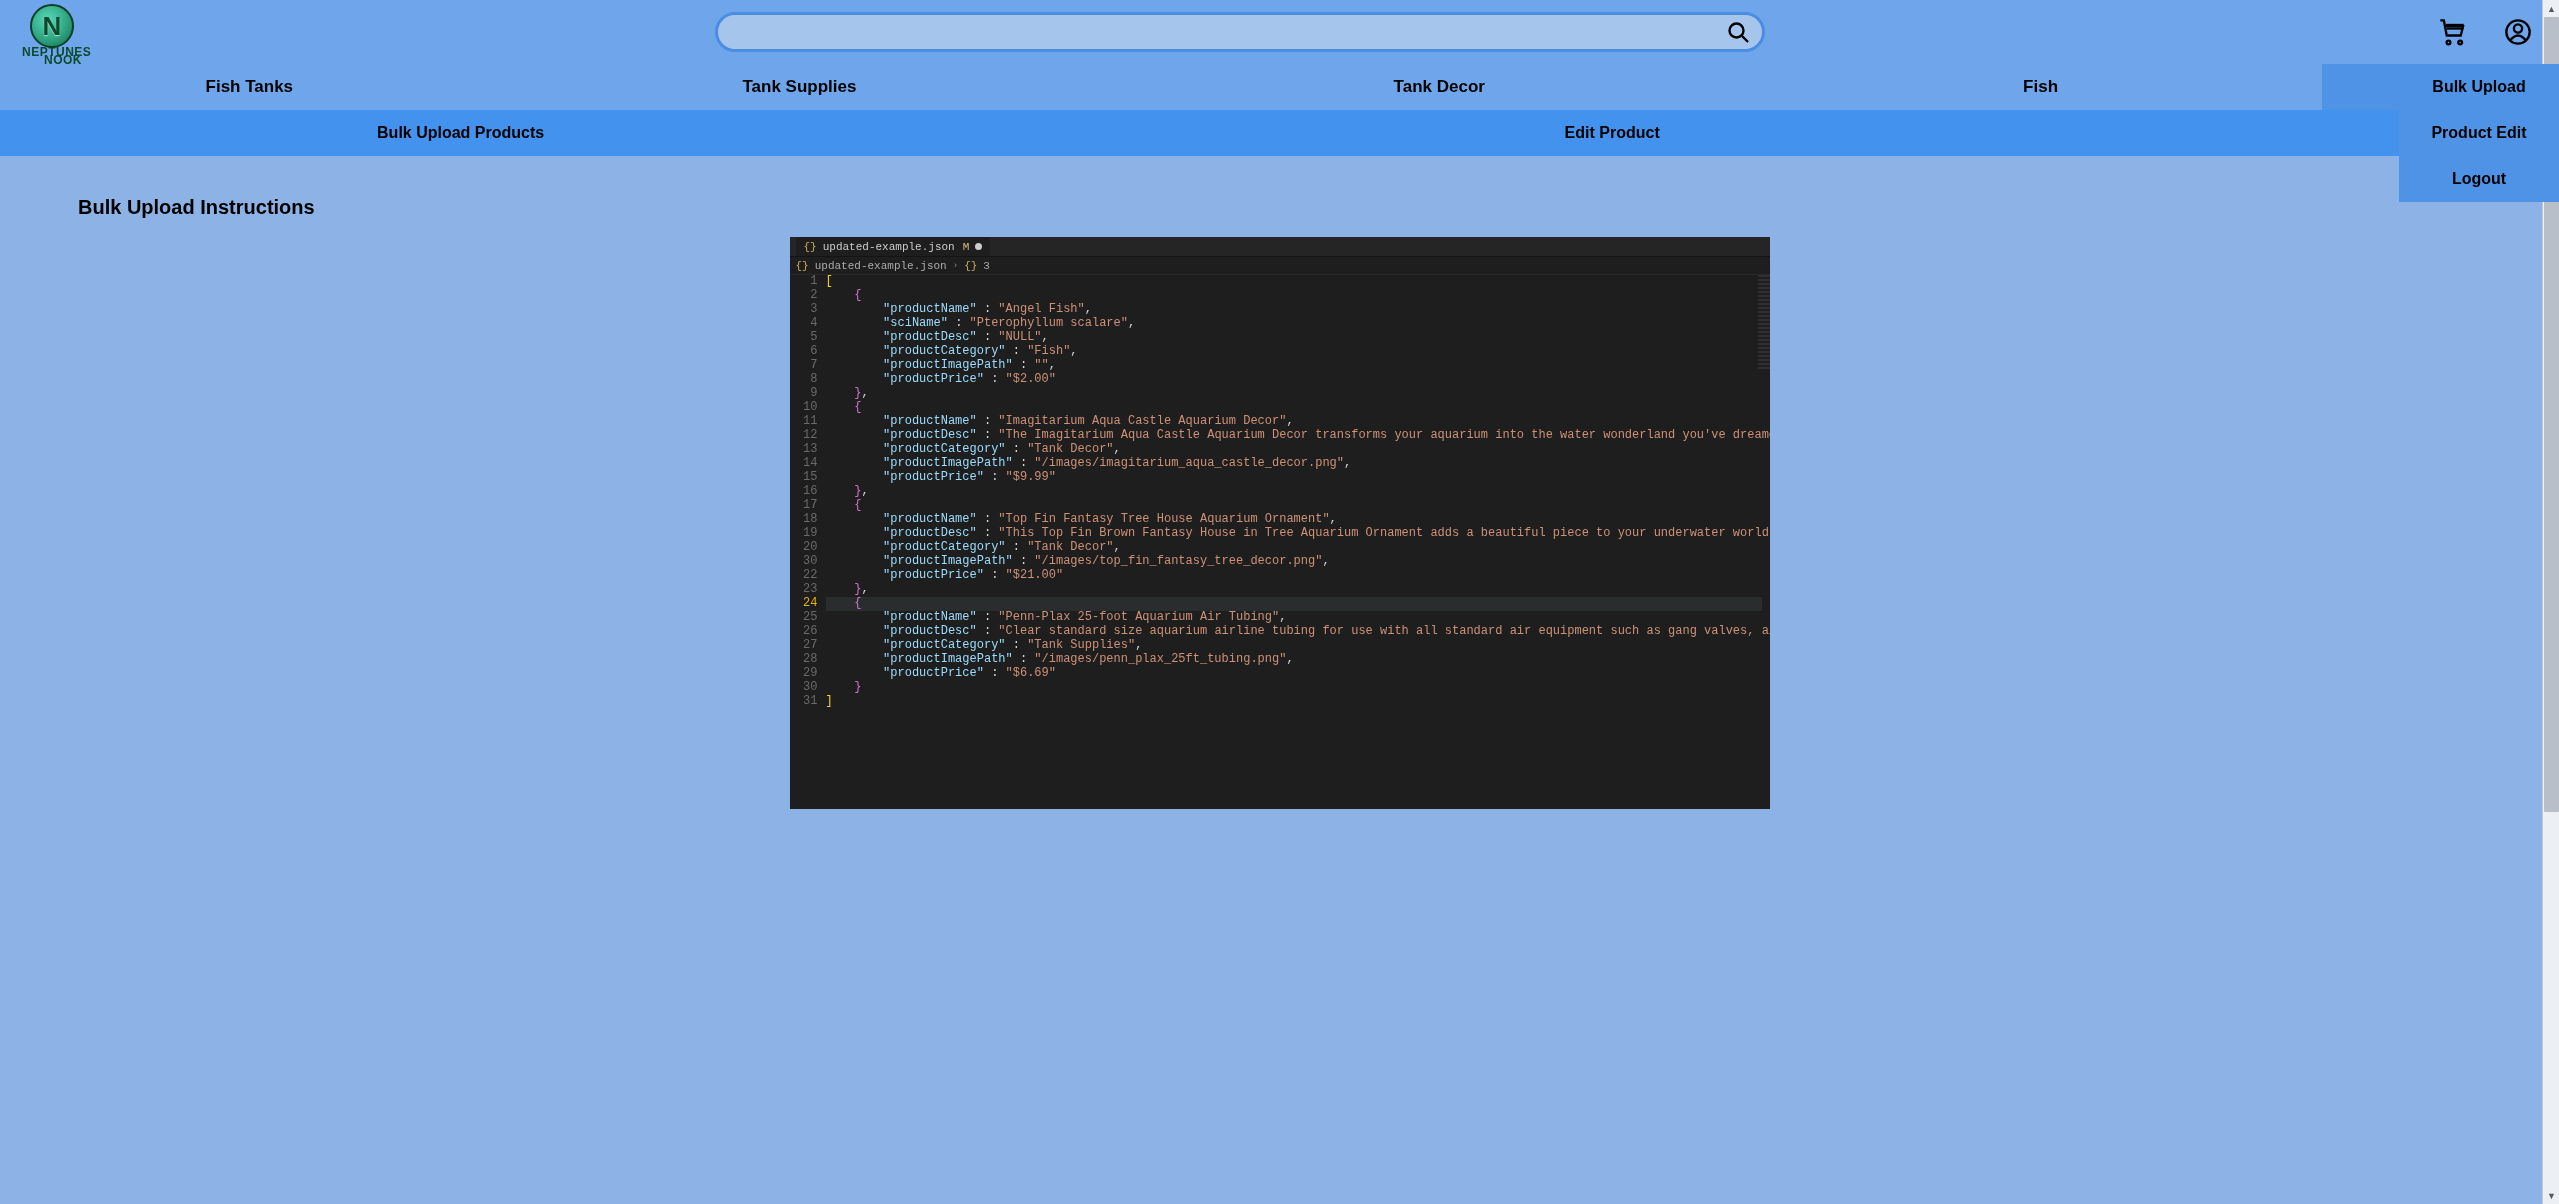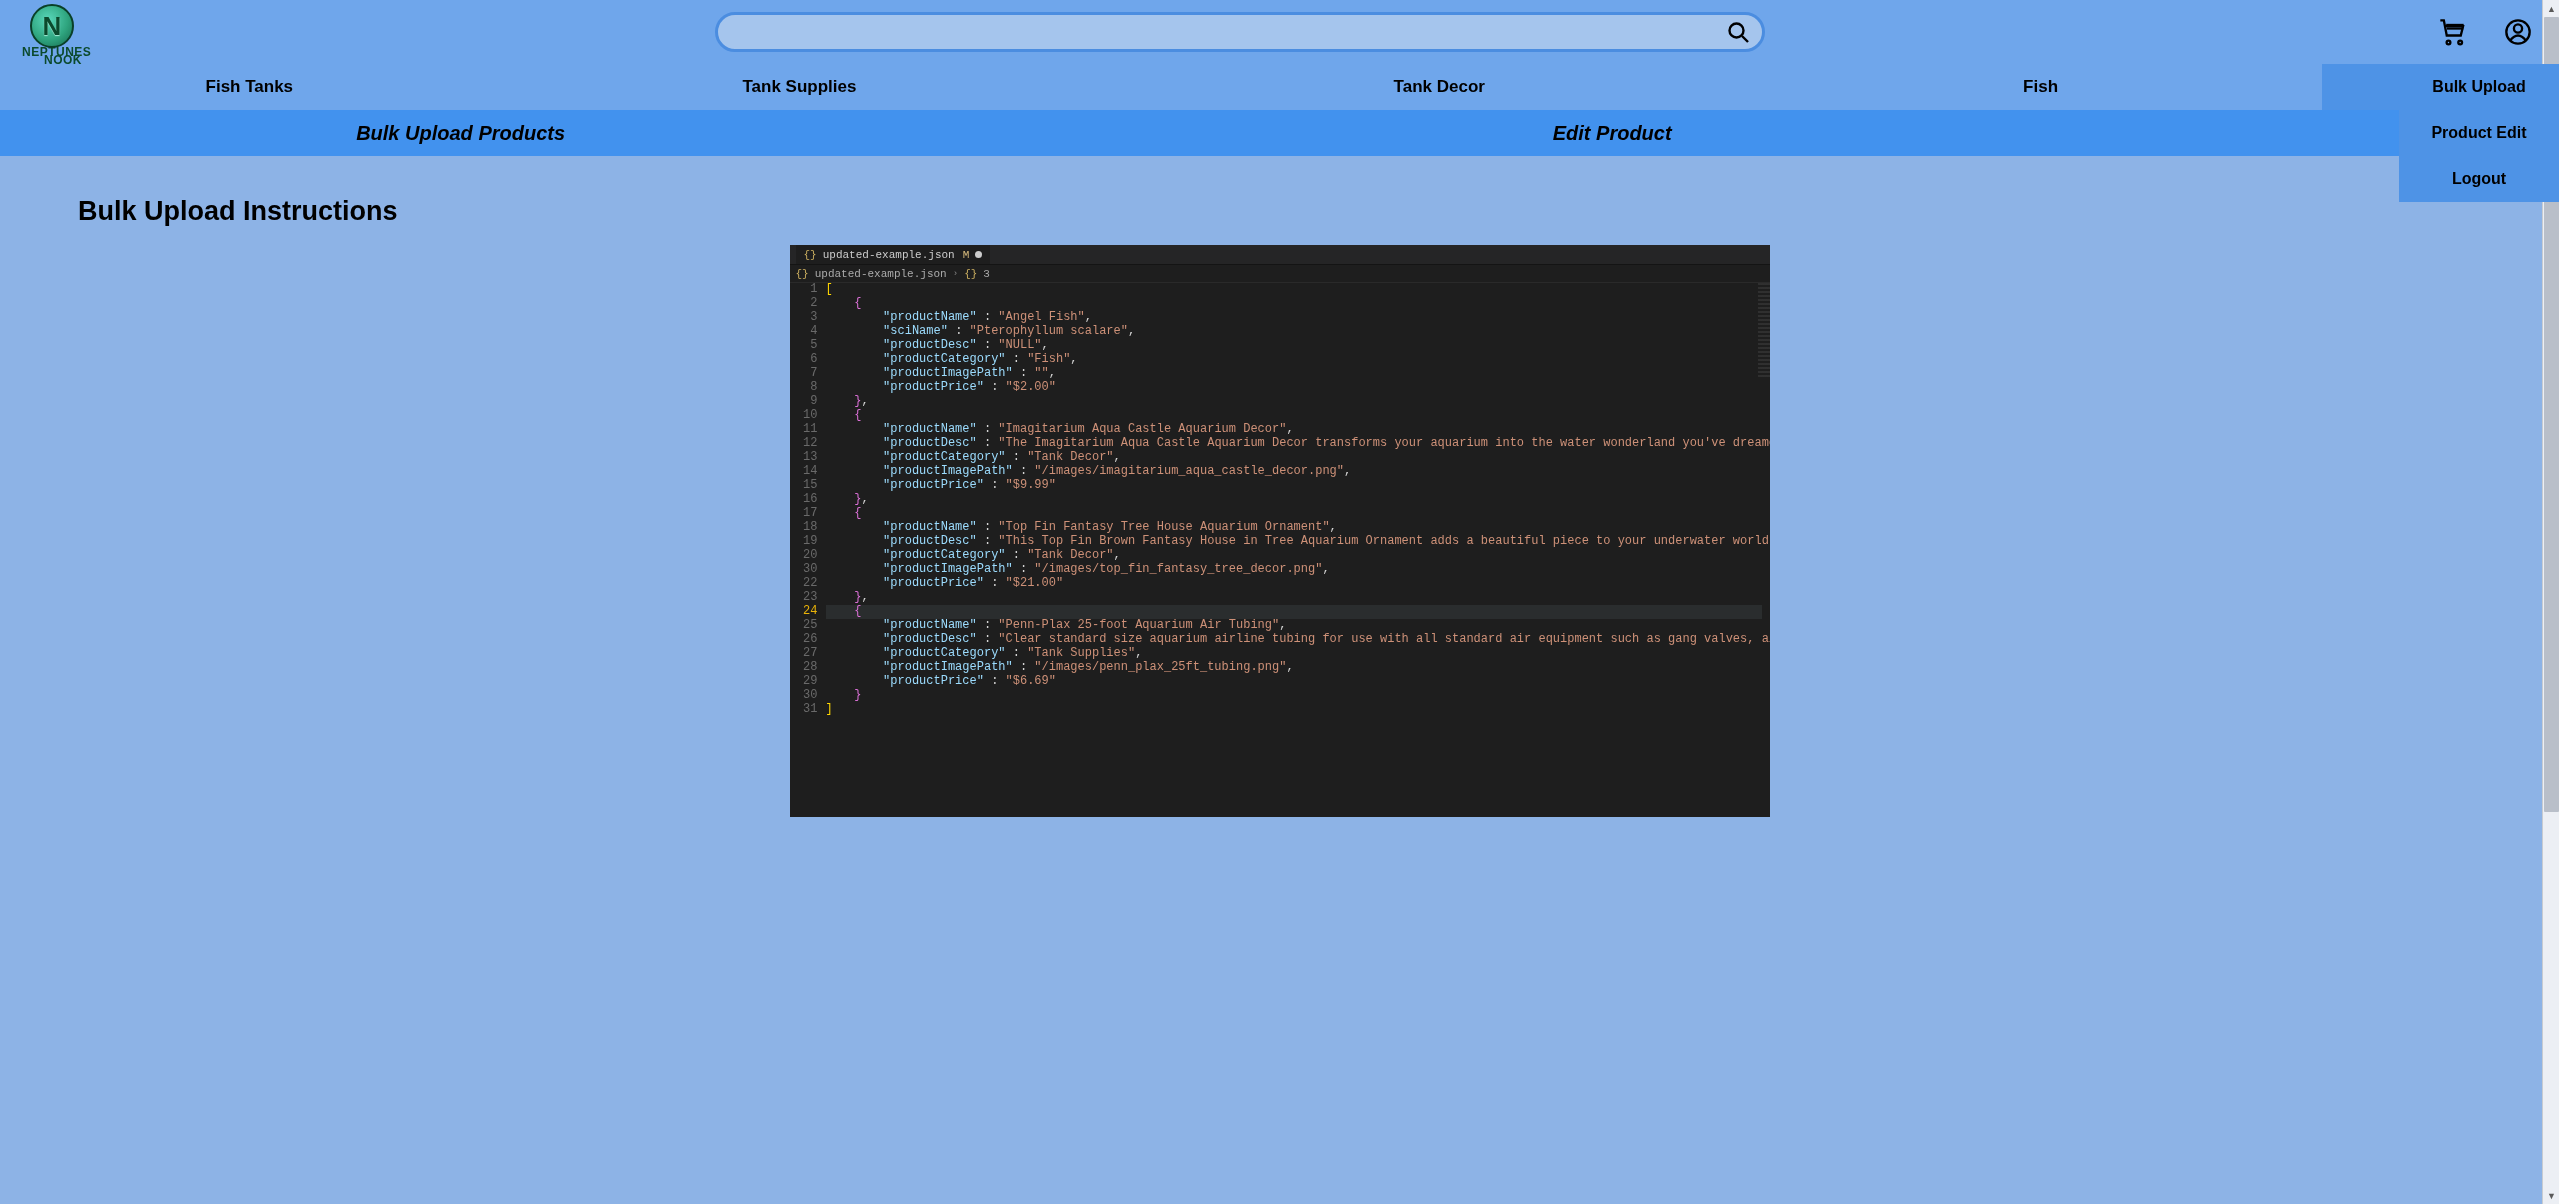--- a/index.html
+++ b/index.html
@@ -117,21 +117,21 @@
     display:flex;align-items:center;justify-content:center;
   }
 
   .nav-secondary {
     background: #4292ee;
     display: flex;
     height: 46px;
     align-items: center;
     position: relative;
   }
-  .nav-secondary .nav-item { font-size: 20px; font-style: italic; }
+  .nav-secondary .nav-item { font-size: 16px; }
   .nav-secondary .sec-a { flex: 0 0 36%; text-align:center; }
   .nav-secondary .sec-b { flex: 0 0 54%; text-align:center; }
 
   .dropdown {
     position: absolute;
     right: 0;
     top: 64px;
     width: 160px;
     background: #4e93e6;
     z-index: 10;
@@ -145,21 +145,21 @@
     font-size: 16px;
     cursor: pointer;
   }
 
   .content {
     padding: 14px 0 0 0;
     background: #8db3e6;
   }
   .page-title {
     margin-left: 78px;
-    font-size: 27px;
+    font-size: 20px;
     font-weight: 800;
     margin-top: 26px;
   }
   .editor {
     margin: 18px auto 0 auto;
     width: 980px;
     background: #1e1e1e;
     color: #d4d4d4;
     font-family: "Consolas", "Courier New", monospace;
     font-size: 12px;

